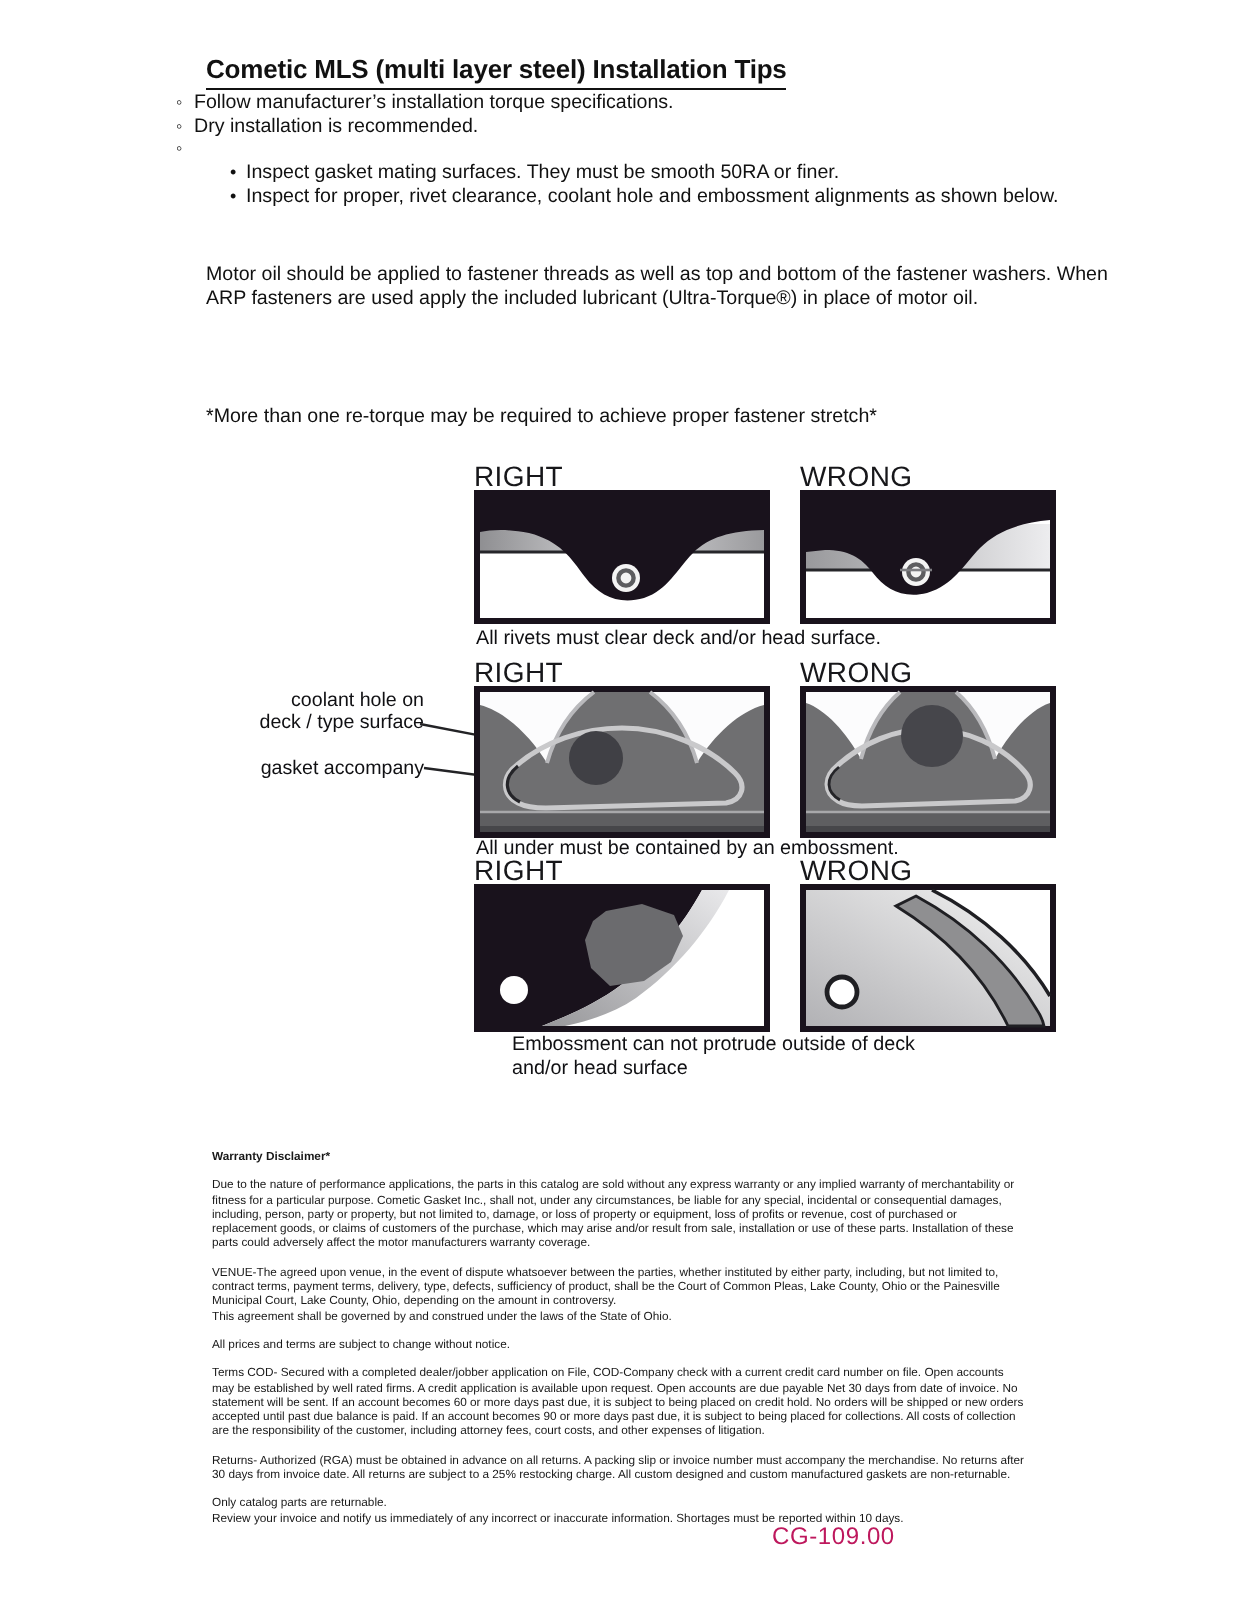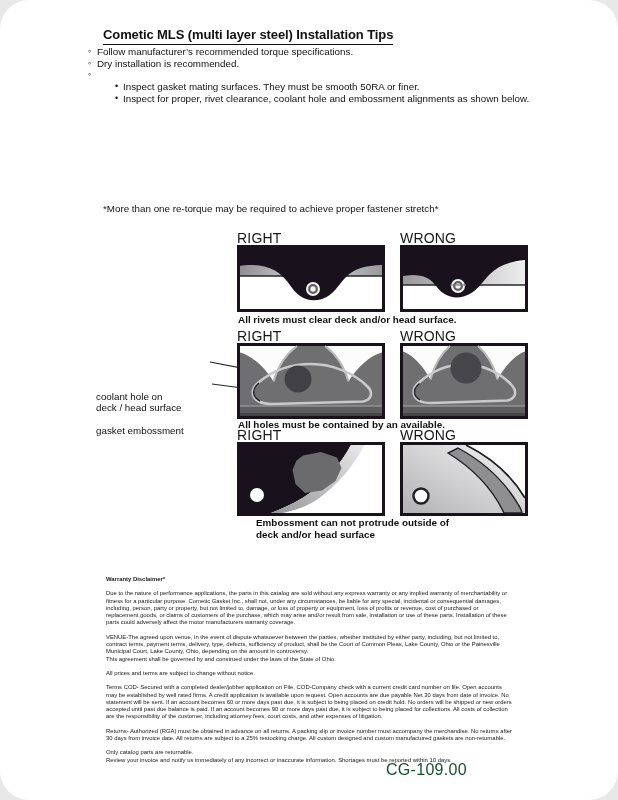--- a/index.html
+++ b/index.html
@@ -1,83 +1,83 @@
 <!DOCTYPE html>
 <html style="--ink: #19121c; --gasket-gray: #6f6f71; --emboss-line: #c9c9cb; --hole-gray: #404045; --crescent-gray: #8f8f91;"><head>
 <meta charset="utf-8">
 <style>
   html,body{margin:0;padding:0;background:#e8e8e8;}
   .page{
     position:relative;width:618px;height:800px;background:#ffffff;
     font-family:"Liberation Sans",sans-serif;color:#111;overflow:hidden;
     margin:0 auto;
-    border-radius:29px;
   }
   .abs{position:absolute;}
   .title{
     left:103px;top:27px;font-size:13px;font-weight:bold;letter-spacing:-0.1px;
     border-bottom:1.6px solid #111;padding-bottom:2px;display:inline-block;
   }
   .tips{left:88px;top:46px;width:510px;font-size:9.8px;line-height:11.7px;}
   .tip{display:flex;align-items:flex-start;}
   .tip .mk{width:9px;flex:0 0 9px;font-size:9px;line-height:11.7px;}
   .tip.sub{margin-left:27px;}
   .tip.sub .mk{width:8px;flex:0 0 8px;}
   .diesel-h{left:103px;top:115px;font-size:12.3px;font-weight:bold;}
   .bodyp{font-size:9.8px;line-height:11.9px;width:458px;left:103px;}
   #dp1{top:132px;}
   #dp2{top:160px;}
   #dp3{top:203px;}
   .dlabel{font-size:14px;line-height:14px;text-align:left;color:#17171a;letter-spacing:0.2px;}
   .dlabel.L{left:237px;width:148px;}
   .dlabel.R{left:400px;width:128px;}
   .panel{display:block;}
-  .caption{font-size:9.9px;line-height:11.7px;color:#101013;font-weight:bold;}
+  .caption{font-size:9.9px;line-height:11.7px;color:#101013;}
   #cap1{left:238px;top:314px;width:300px;}
   #cap2{left:238px;top:419px;width:300px;}
   #cap3{left:256px;top:517px;width:218px;}
-  .callout{font-size:9.8px;line-height:11.4px;color:#101013;margin-top:46px;}
+  .callout{font-size:9.8px;line-height:11.4px;text-align:right;color:#101013;}
   #co1{left:96px;top:345px;width:116px;}
   #co2{left:96px;top:379px;width:116px;}
   .legal{left:106px;top:576px;width:406px;font-size:5.9px;line-height:7.3px;color:#181818;}
   .legal p{margin:0 0 7px 0;}
   .legal p.tight{margin-bottom:0;}
   .legal .lh{font-weight:bold;margin-bottom:7px;}
-  .footer-code{left:386px;top:761px;font-size:16px;color:#14532d;letter-spacing:0.3px;}
+  .footer-code{left:386px;top:761px;font-size:12px;color:#be185d;letter-spacing:0.3px;}
   svg{display:block;}
 </style>
 </head>
 <body>
 
 <div class="page">
 
   <div class="abs title">Cometic MLS (multi layer steel) Installation Tips</div>
 
   <div class="abs tips">
     <div class="tip">
         <span class="mk">◦</span>
-        <span>Follow manufacturer’s recommended torque specifications.</span>
+        <span>Follow manufacturer’s installation torque specifications.</span>
       </div>
     <div class="tip">
         <span class="mk">◦</span>
         <span>Dry installation is recommended.</span>
       </div>
     <div class="tip">
         <span class="mk">◦</span>
       </div>
     <div class="tip sub">
         <span class="mk">•</span>
         <span>Inspect gasket mating surfaces.  They must be smooth 50RA or finer.</span>
       </div>
     <div class="tip sub">
         <span class="mk">•</span>
         <span>Inspect for proper, rivet clearance, coolant hole and embossment alignments as shown below.</span>
       </div>
   </div>
 
+  <div class="abs bodyp" id="dp1">Motor oil should be applied to fastener threads as well as top and bottom of the fastener washers. When ARP fasteners are used apply the included lubricant (Ultra-Torque®) in place of motor oil.</div>
   <div class="abs bodyp" id="dp3">*More than one re-torque may be required to achieve proper fastener stretch*</div>
 
   <div class="abs dlabel L" style="top:231px">RIGHT</div>
   <div class="abs dlabel R" style="top:231px">WRONG</div>
 
   <svg class="abs panel" style="left:237px;top:245px" width="148" height="67" viewBox="0 0 148 67">
     <defs>
       <linearGradient id="g1a" x1="0" y1="0" x2="1" y2="0">
         <stop offset="0" stop-color="#8f8f92"></stop>
           <stop offset="0.5" stop-color="#d9d9db"></stop>
@@ -108,23 +108,23 @@
     <line x1="50" y1="40" x2="66" y2="40" stroke="#7e7e82" stroke-width="1.3"></line>
   </svg>
 
   <div class="abs caption" id="cap1">All rivets must clear deck and/or head surface.</div>
 
   <div class="abs dlabel L" style="top:329px">RIGHT</div>
   <div class="abs dlabel R" style="top:329px">WRONG</div>
 
   <div class="abs callout" id="co1">
     <span style="display:block">coolant hole on</span>
-    <span style="display:block">deck / head surface</span>
+    <span style="display:block">deck / type surface</span>
   </div>
-  <div class="abs callout" id="co2">gasket embossment</div>
+  <div class="abs callout" id="co2">gasket accompany</div>
 
   <svg class="abs" style="left:208px;top:357px" width="100" height="42" viewBox="0 0 100 42">
     <line x1="2" y1="5" x2="90" y2="22" stroke="#232326" stroke-width="1.2"></line>
     <line x1="4" y1="27" x2="50" y2="33" stroke="#232326" stroke-width="1.2"></line>
   </svg>
 
   <svg class="abs panel" style="left:237px;top:343px" width="148" height="76" viewBox="0 0 148 76">
     <rect x="1.5" y="1.5" width="145" height="73" fill="var(--gasket-gray,#6f6f71)" stroke="var(--ink,#19121c)" stroke-width="3"></rect>
     <path d="M3 3 H60 C50 10.5 41 22.5 36.5 38.5 C28 24.5 15 12.5 3 9.5 Z" fill="#fcfcfd"></path>
     <path d="M60 3 C50 10.5 41 22.5 36.5 38.5" fill="none" stroke="#b9b9bc" stroke-width="2"></path>
@@ -145,21 +145,21 @@
     <path d="M125 3 H78 C86 10 93.5 21.5 97.5 36.5 C104.5 23.5 115.5 11.5 125 8.5 Z" fill="#fcfcfd"></path>
     <path d="M78 3 C86 10 93.5 21.5 97.5 36.5" fill="none" stroke="#b9b9bc" stroke-width="2"></path>
     <path d="M19 57.5 C12 53.5 11.5 45.5 19 39.5 C31.5 28.5 47.5 21.5 64 21.5 C83.5 21.5 101 30 112 42.5 C117.5 48.5 115.5 56 107.5 57.5 L31 60 C25 60 22 59.3 19 57.5 Z" fill="none" stroke="var(--emboss-line,#c9c9cb)" stroke-width="2.6"></path>
     <path d="M20 57 C13 53 12.5 46 19.5 40.5" fill="none" stroke="#242428" stroke-width="1.4"></path>
     <circle cx="66" cy="25" r="15.5" fill="#46464b"></circle>
     <rect x="3" y="63" width="122" height="7" fill="#5e5e61"></rect>
     <line x1="3" y1="63" x2="125" y2="63" stroke="#a8a8ab" stroke-width="1.2"></line>
     <rect x="3" y="70" width="122" height="3" fill="#46464a"></rect>
   </svg>
 
-  <div class="abs caption" id="cap2">All holes must be contained by an available.</div>
+  <div class="abs caption" id="cap2">All under must be contained by an embossment.</div>
 
   <div class="abs dlabel L" style="top:428px">RIGHT</div>
   <div class="abs dlabel R" style="top:428px">WRONG</div>
 
   <svg class="abs panel" style="left:237px;top:442px" width="148" height="74" viewBox="0 0 148 74">
     <defs>
       <linearGradient id="g3a" x1="0" y1="1" x2="1" y2="0">
         <stop offset="0" stop-color="#97979a"></stop>
           <stop offset="1" stop-color="#e9e9eb"></stop>
       </linearGradient>

